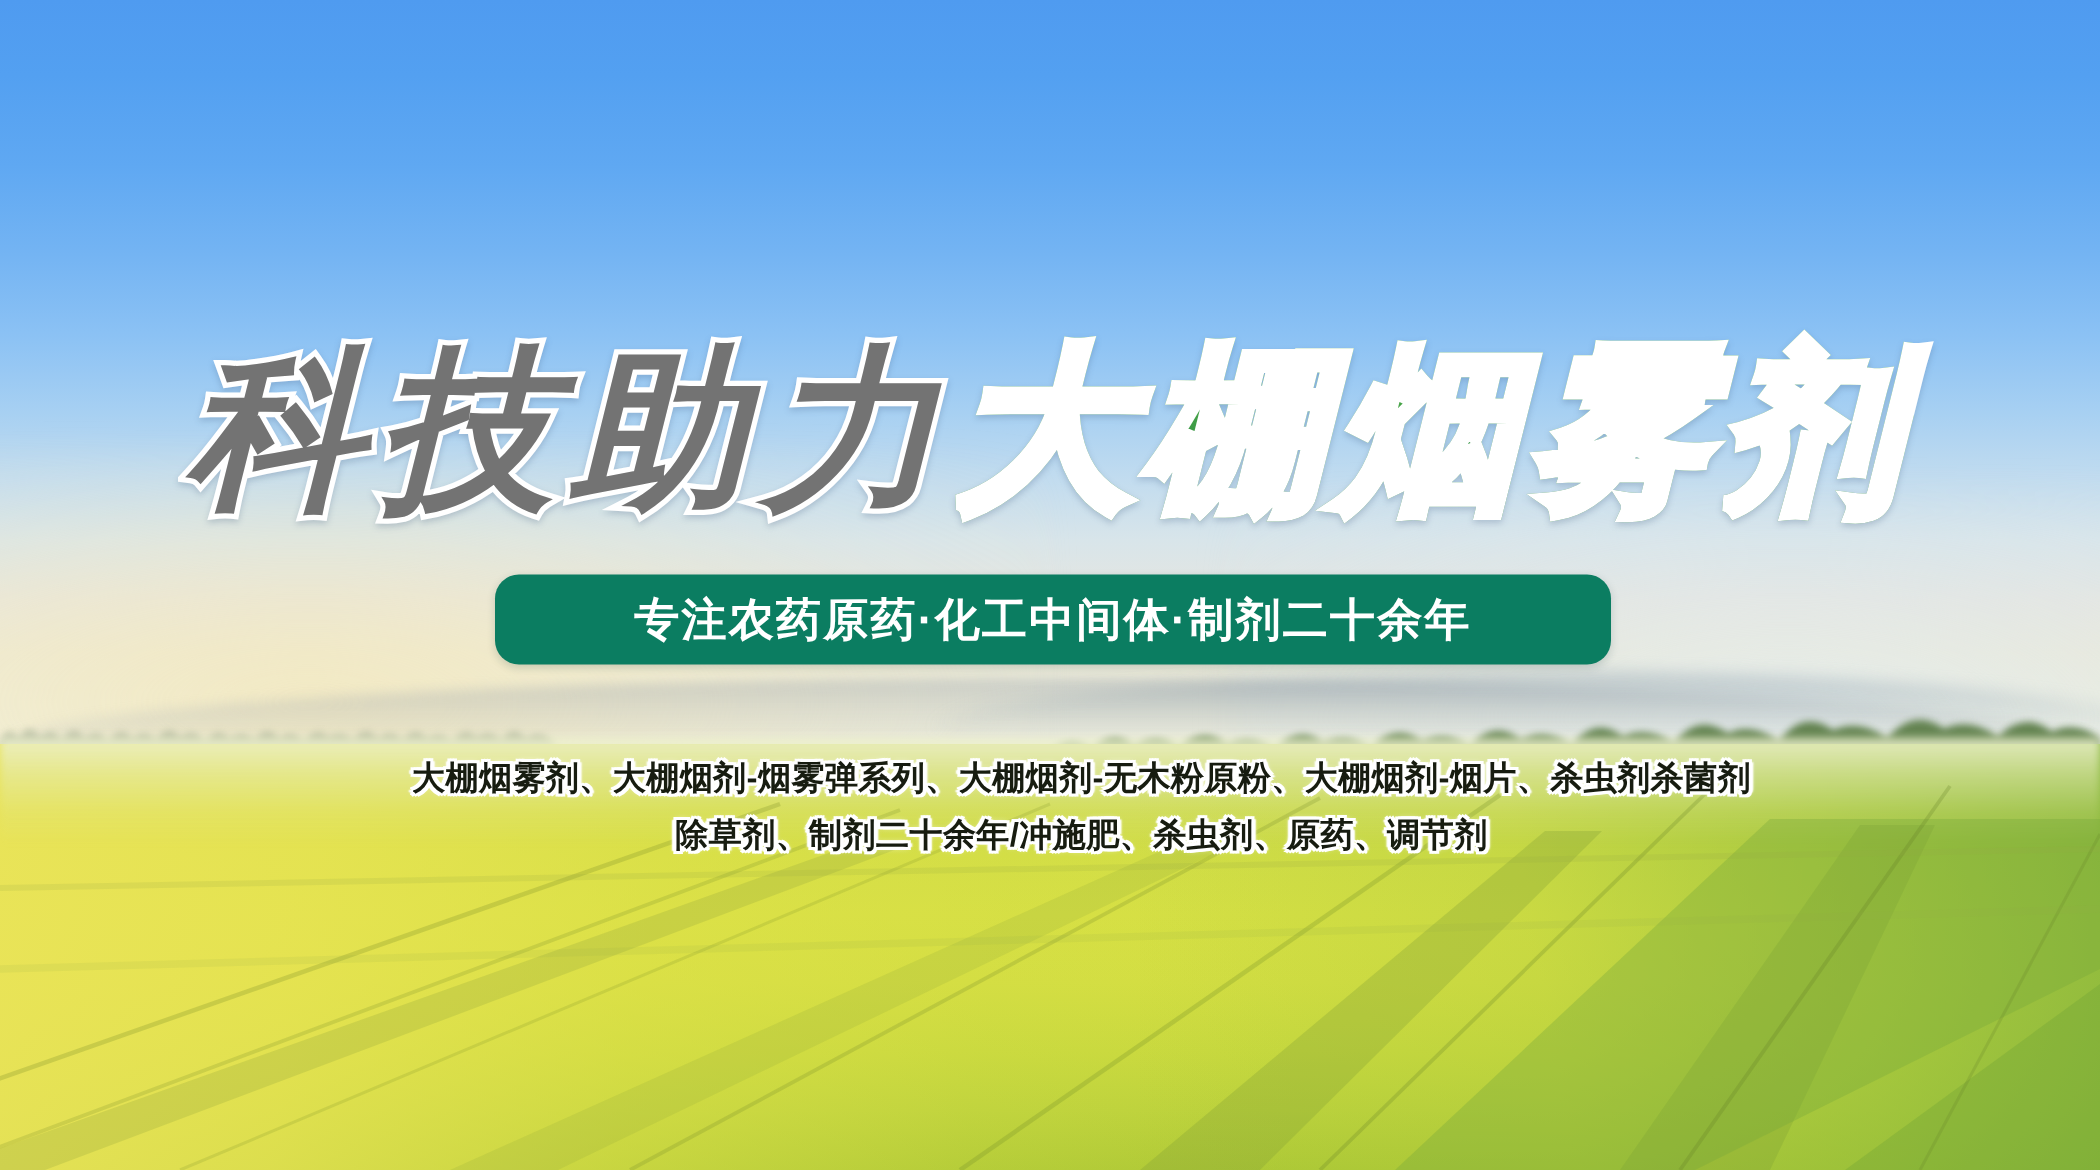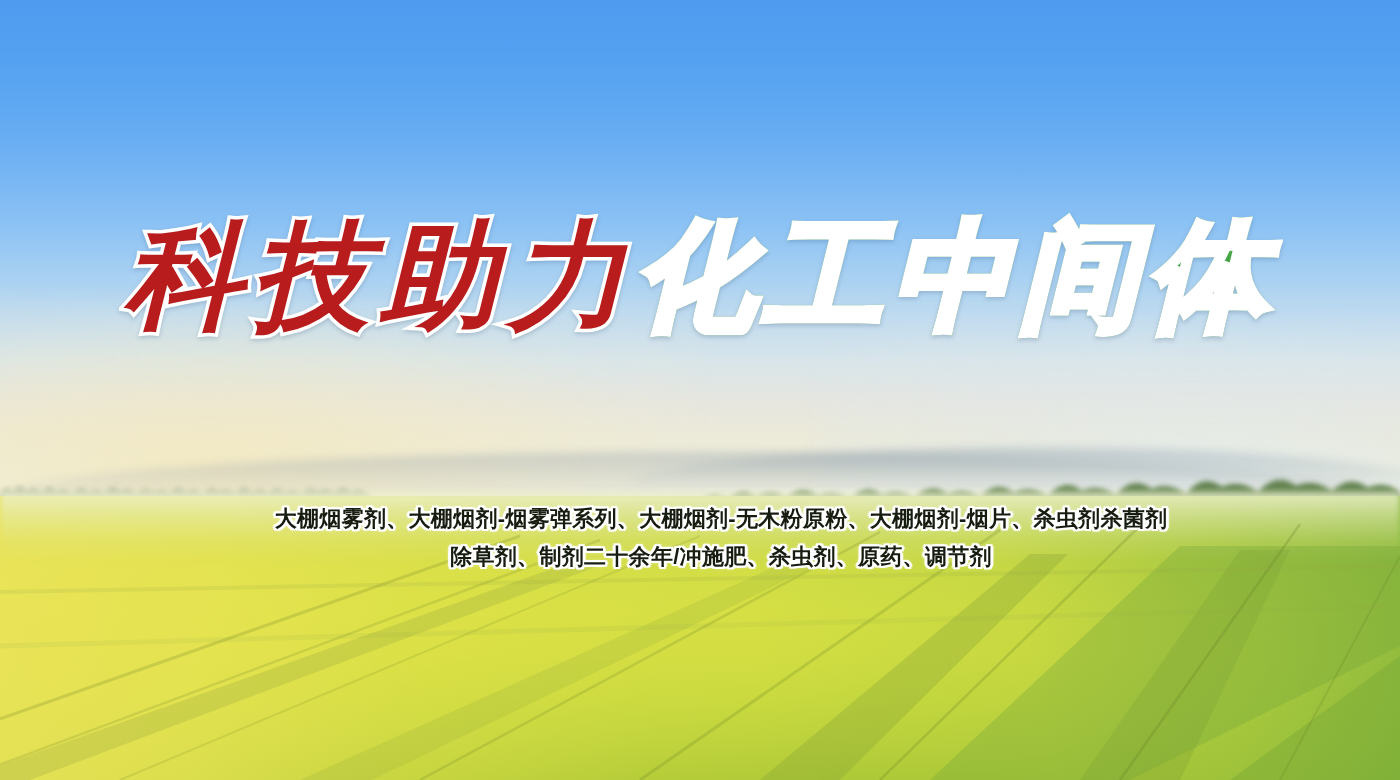--- a/index.html
+++ b/index.html
@@ -172,22 +172,23 @@
     letter-spacing: 10px;
     line-height: 1.18;
   }
   .title .seg {
     display: inline-block;
     -webkit-text-stroke: 7px #ffffff;
     paint-order: stroke fill;
     filter: drop-shadow(0 2px 2px rgba(40,70,110,0.22));
   }
   .title .seg.red {
-    color: #b91c1c;
+    color: #737373;
     background: none;
+    margin-top: 10px;
   }
   .title .seg.green {
     color: #2e8c46;
     background: linear-gradient(to bottom, #6fbf4e 0%, #46a447 38%, #2e8b46 72%, #1f7a3c 100%);
     -webkit-background-clip: text;
     background-clip: text;
     -webkit-text-fill-color: transparent;
   }
 
   
@@ -287,22 +288,25 @@
     <path d="M640,284 L1000,34" stroke="rgba(112,138,40,0.26)" stroke-width="3" fill="none"></path>
     <path d="M880,284 L1140,30" stroke="rgba(104,132,40,0.26)" stroke-width="2.5" fill="none"></path>
     <path d="M1120,284 L1300,28" stroke="rgba(100,128,40,0.26)" stroke-width="2.5" fill="none"></path>
     <path d="M1280,284 L1400,60" stroke="rgba(98,126,40,0.22)" stroke-width="2" fill="none"></path>
 
     <path d="M0,96 L1400,70" stroke="rgba(150,170,70,0.16)" stroke-width="4" fill="none"></path>
     <path d="M0,150 L1400,110" stroke="rgba(150,170,70,0.12)" stroke-width="5" fill="none"></path>
   </svg>
 
   <div class="title">
-    <span class="seg red">科技助力</span><span class="seg green">化工中间体</span>
+    <span class="seg red">科技助力</span><span class="seg green">大棚烟雾剂</span>
   </div>
 
+  <div class="subtitle-bar">
+    <span class="subtitle-text">专注农药原药·化工中间体·制剂二十余年</span>
+  </div>
 
   <div class="product-list">
     <div class="product-line">大棚烟雾剂、大棚烟剂-烟雾弹系列、大棚烟剂-无木粉原粉、大棚烟剂-烟片、杀虫剂杀菌剂</div>
     <div class="product-line">除草剂、制剂二十余年/冲施肥、杀虫剂、原药、调节剂</div>
   </div>
 
 </div>
 
 </body></html>

